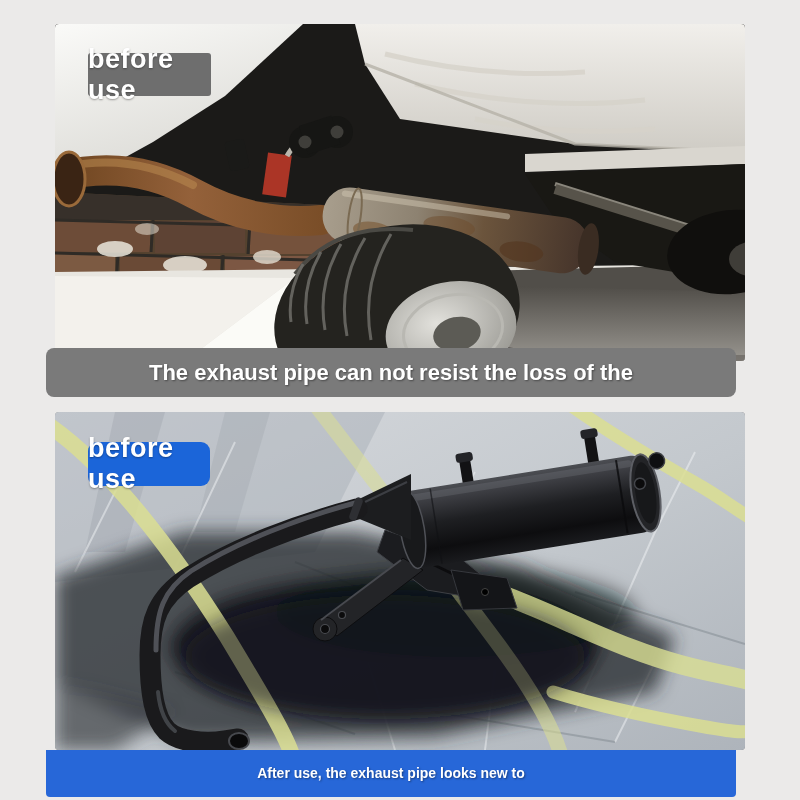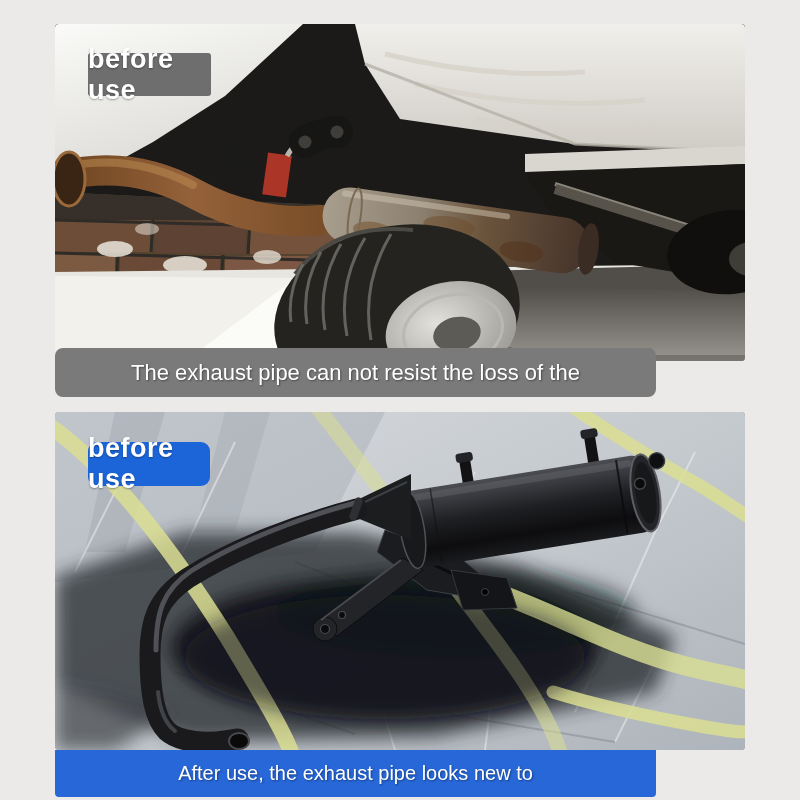--- a/index.html
+++ b/index.html
@@ -7,27 +7,27 @@
         font-family:"Liberation Sans",sans-serif;background:#ebeae9;}
   .photo{position:absolute;left:55px;width:690px;overflow:hidden;border-radius:4px;background:#777;}
   .photo svg{display:block;width:690px;}
   #photo-before{top:24px;height:337px;}
   #photo-after{top:412px;height:338px;}
   .badge{position:absolute;display:flex;align-items:center;justify-content:center;
          color:#fff;font-weight:bold;font-size:27px;letter-spacing:.5px;
          text-shadow:0 1px 2px rgba(0,0,0,.35);}
   #badge-before{left:33px;top:29px;width:123px;height:43px;border-radius:3px;background:#6e6e6e;}
   #badge-after{left:33px;top:30px;width:122px;height:44px;border-radius:9px;background:#1b65d9;}
-  .caption-bar{position:absolute;left:55px;width:601px;display:flex;flex-direction:column;
-         align-items:center;justify-content:center;color:#fff;font-weight:normal;
+  .caption-bar{position:absolute;left:46px;width:690px;display:flex;flex-direction:column;
+         align-items:center;justify-content:center;color:#fff;font-weight:bold;
          text-shadow:1px 1px 2px rgba(0,0,0,.4);text-align:center;}
   #caption-before{top:348px;height:49px;border-radius:8px;background:#7a7a7a;
          font-size:22px;line-height:23px;}
   #caption-after{top:750px;height:47px;border-radius:0 0 4px 4px;background:#2767d8;
-         font-size:20px;line-height:23px;}
+         font-size:14px;line-height:23px;}
 </style>
 </head>
 <body>
 
 <div class="page" style="background-color: rgb(235, 234, 233);">
 
   <div class="photo" id="photo-before">
     <svg viewBox="0 0 690 337" width="690" height="337" preserveAspectRatio="none">
       <defs>
         <linearGradient id="gBody" x1="0" y1="0" x2="0.4" y2="1">

